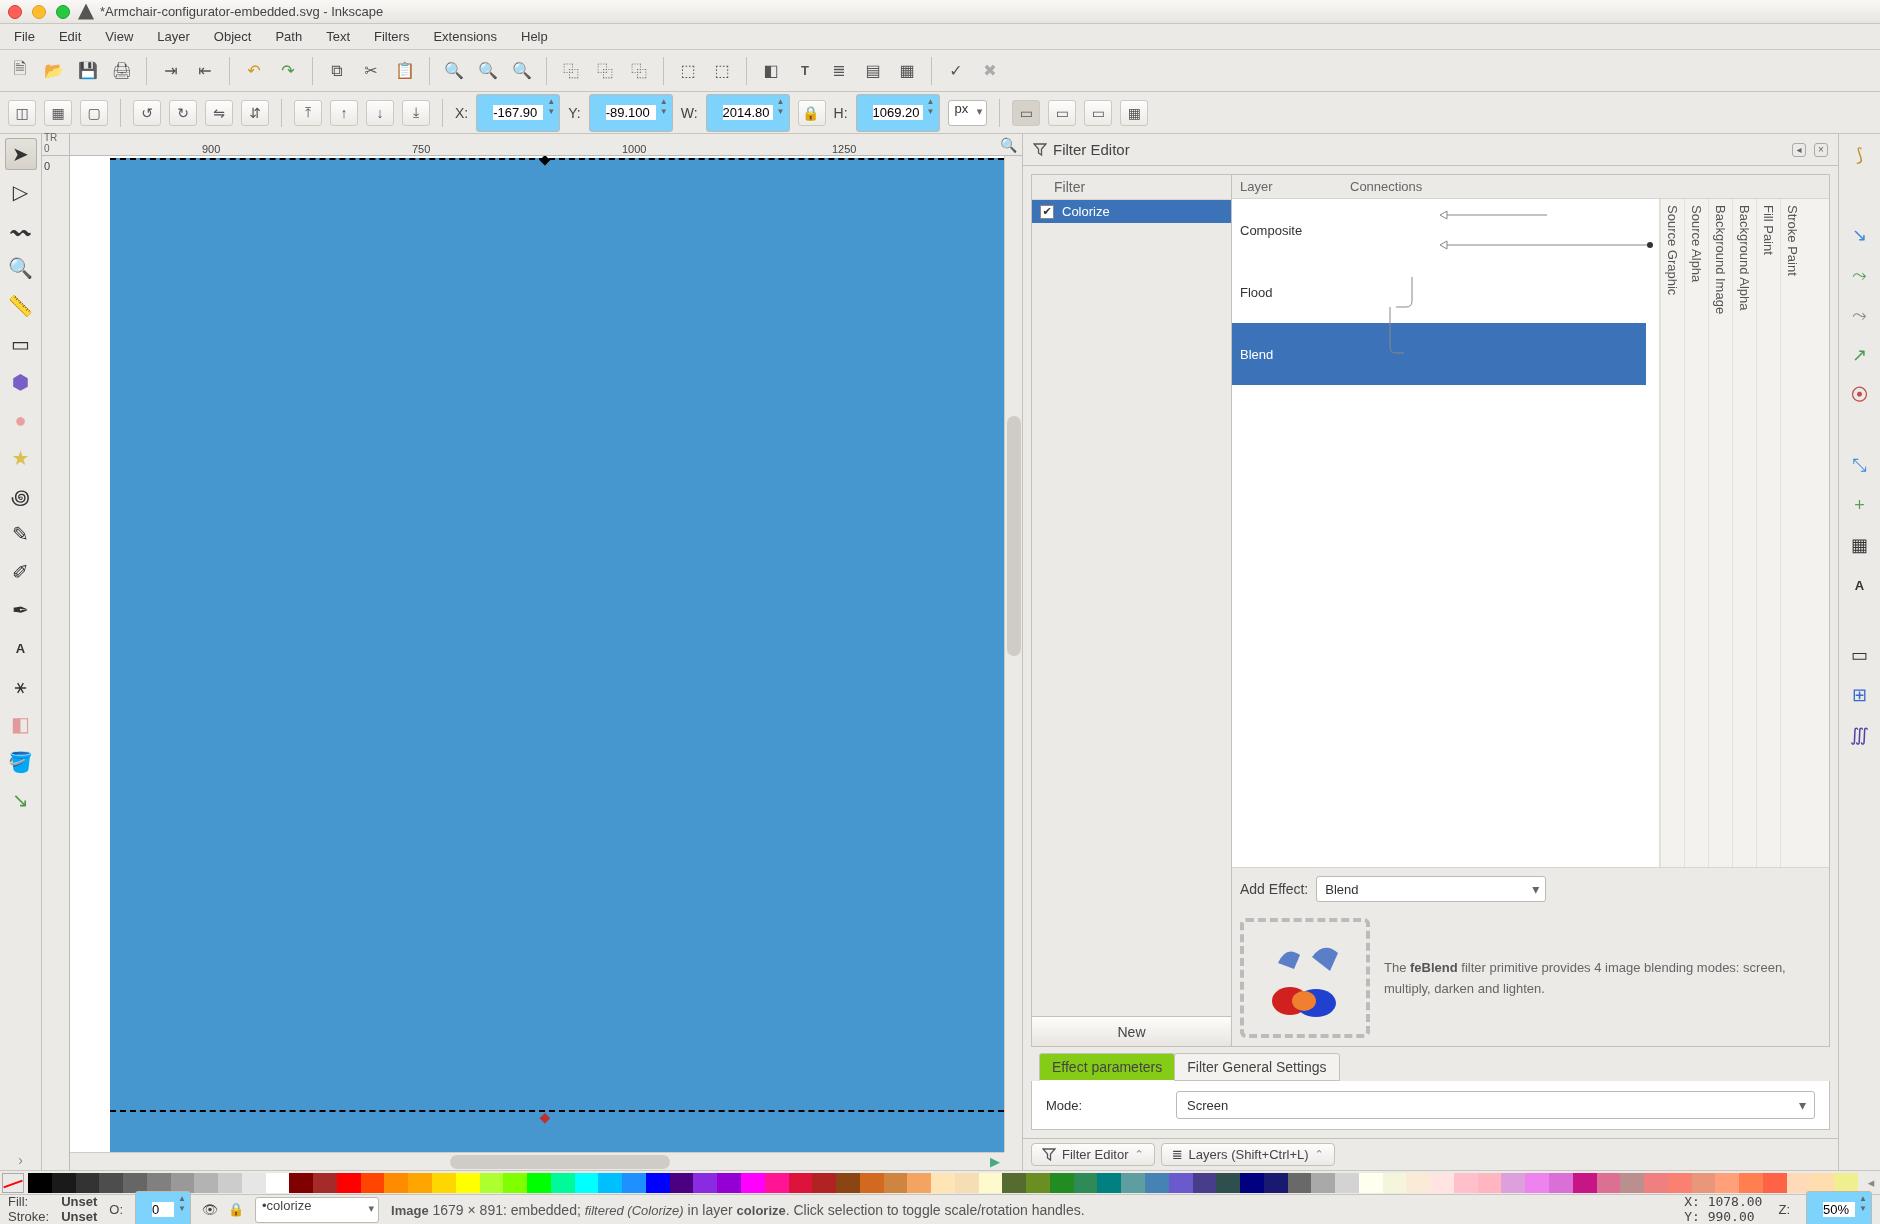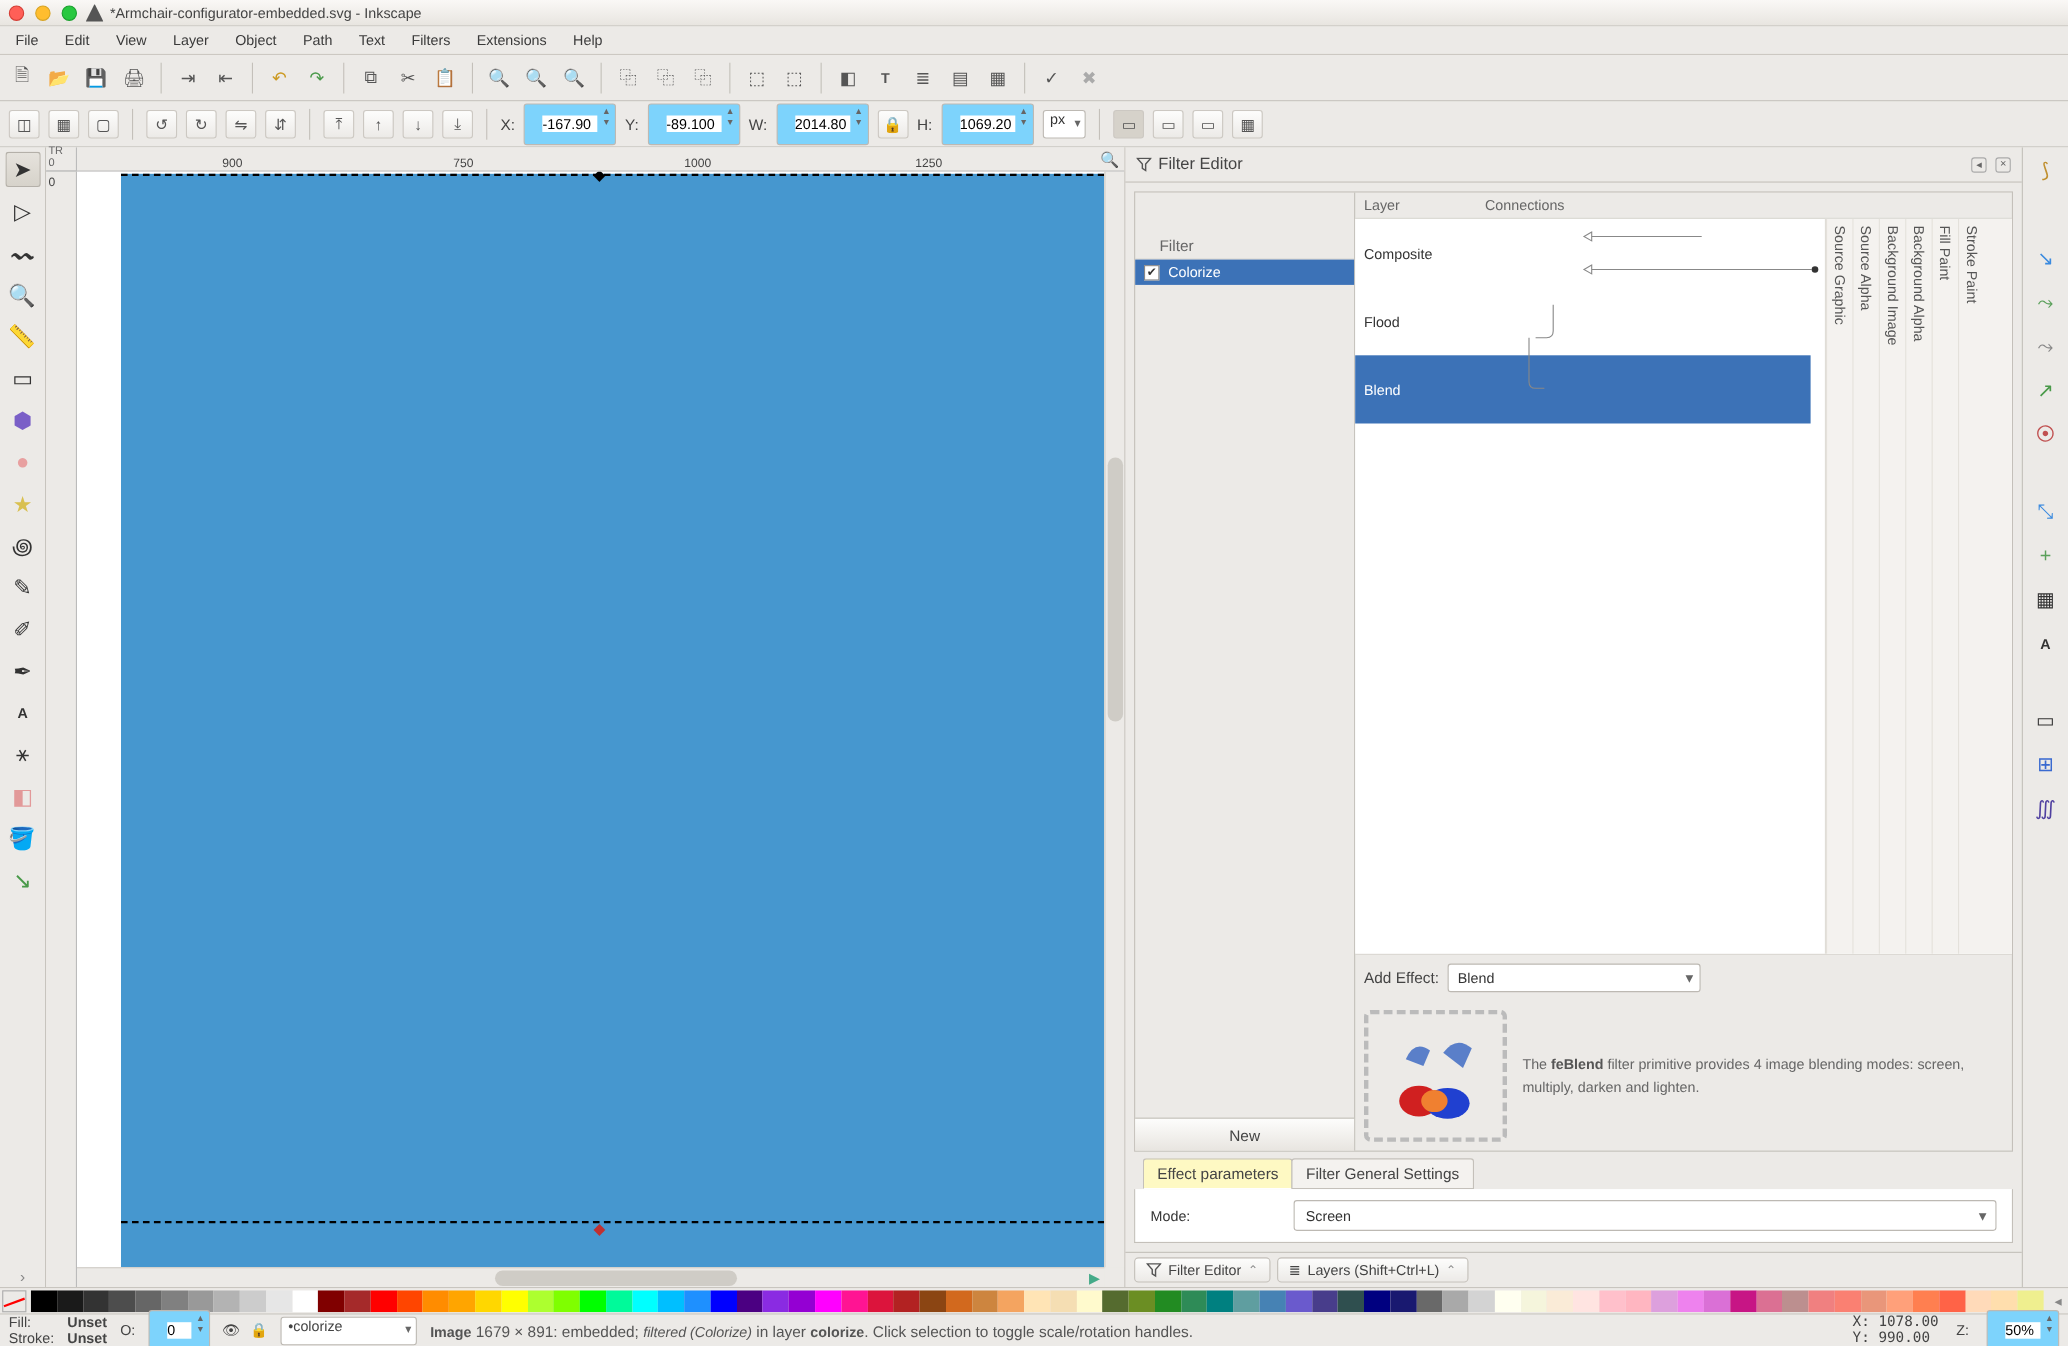--- a/index.html
+++ b/index.html
@@ -60,21 +60,21 @@
 .dockpanel{flex:1;display:flex;flex-direction:column;border-left:1px solid #c4c0ba;}
 .panelhead{height:32px;display:flex;align-items:center;gap:6px;padding:0 10px;border-bottom:1px solid #c4c0ba;}
 .funnel{width:14px;height:14px;display:inline-block;}
 .funnel svg{width:14px;height:14px;}
 .phclose{margin-left:auto;display:flex;gap:8px;}
 .phclose span{width:14px;height:14px;border:1px solid #aaa;border-radius:3px;font-size:10px;display:flex;align-items:center;justify-content:center;color:#666;}
 
 .panelbody{flex:1;display:flex;flex-direction:column;padding:8px;}
 .splitrow{display:flex;gap:0;border:1px solid #c4c0ba;flex:1;min-height:0;}
 .filterlist{width:200px;border-right:1px solid #c4c0ba;display:flex;flex-direction:column;}
-.flhead{padding:4px 22px;border-bottom:1px solid #d8d5cf;color:#666;font-size:14px;margin-top:36px;}
+.flhead{padding:4px 22px;border-bottom:1px solid #d8d5cf;color:#666;font-size:14px;}
 .flrow{display:flex;align-items:center;gap:8px;padding:4px 8px;}
 .flrow.sel{background:#3c72b7;color:#fff;}
 .chk{width:14px;height:14px;border:1px solid #888;background:#fff;display:flex;align-items:center;justify-content:center;font-size:11px;color:#333;}
 .newbtn{margin-top:auto;height:30px;border-top:1px solid #c4c0ba;background:linear-gradient(#fdfdfc,#e8e5e0);display:flex;align-items:center;justify-content:center;font-size:14px;color:#444;}
 
 .effcol{flex:1;display:flex;flex-direction:column;}
 .efhead{display:flex;border-bottom:1px solid #d8d5cf;padding:4px 0 4px 8px;color:#666;font-size:14px;}
 .efhead span:first-child{width:110px;}
 .effarea{position:relative;flex:1;min-height:0;background:#fff;}
 .effrow{position:absolute;left:0;height:62px;display:flex;align-items:center;padding-left:8px;color:#333;font-size:14px;}
@@ -85,21 +85,21 @@
 .seldrop{flex:1;border:1px solid #bdb9b3;background:#fff;height:26px;padding:0 8px;display:flex;align-items:center;border-radius:3px;position:relative;font-size:14px;max-width:230px;}
 .seldrop:after{content:"▾";position:absolute;right:6px;color:#666;}
 
 .descbox{display:flex;gap:14px;padding:8px;align-items:center;}
 .descicon{width:130px;height:120px;border:4px dashed #bbb;border-radius:6px;display:flex;align-items:center;justify-content:center;}
 .desctext{flex:1;color:#666;line-height:1.5;font-size:14px;}
 .desctext b{color:#555;}
 
 .tabsrow{display:flex;gap:0;padding:0 8px;}
 .tabsrow .tab{border:1px solid #c4c0ba;padding:5px 12px;background:#f4f2ef;border-radius:3px 3px 0 0;margin-right:-1px;font-size:14px;color:#444;}
-.tabsrow .tab.active{background:#fef9c3;border-bottom-color:#fff;}
+.tabsrow .tab.active{background:#84cc16;border-bottom-color:#fff;}
 .paramrow{display:flex;align-items:center;gap:10px;padding:10px 14px;}
 .paramsel{flex:1;border:1px solid #bdb9b3;background:#fff;height:28px;padding:0 10px;display:flex;align-items:center;border-radius:3px;position:relative;font-size:14px;}
 .paramsel:after{content:"▾";position:absolute;right:8px;color:#666;}
 
 .dockbott{display:flex;gap:6px;padding:4px 8px;border-top:1px solid #c4c0ba;}
 .docktab{border:1px solid #c4c0ba;background:linear-gradient(#fdfdfc,#eceae7);padding:3px 10px;border-radius:4px;display:flex;align-items:center;gap:6px;font-size:13px;color:#444;}
 .ptiny{font-size:11px;color:#888;}
 
 .rtools{width:42px;border-left:1px solid #c4c0ba;display:flex;flex-direction:column;align-items:center;padding-top:6px;gap:10px;}
 .rtool{width:30px;height:30px;display:flex;align-items:center;justify-content:center;font-size:18px;}

